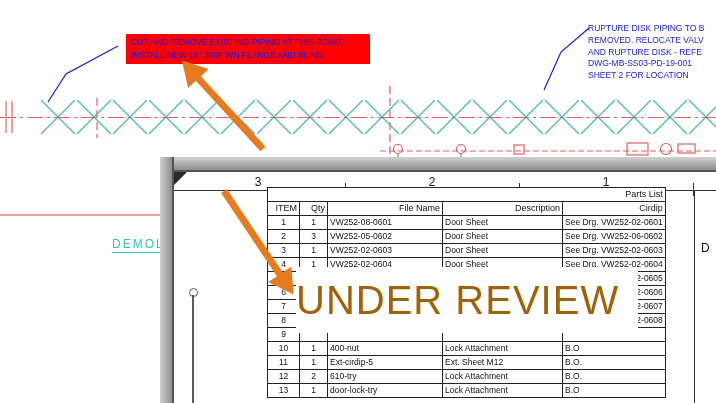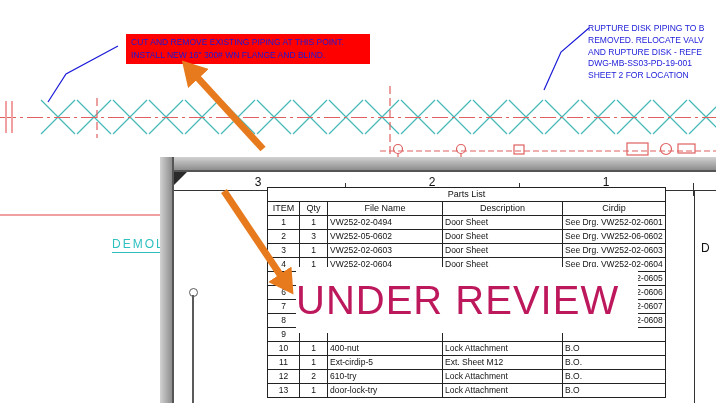--- a/index.html
+++ b/index.html
@@ -37,28 +37,28 @@
   .fold{position:absolute;left:174px;top:172px;width:0;height:0;
         border-top:13px solid #2a2a2a;border-right:13px solid transparent;}
   .inner-border{position:absolute;left:694px;top:190px;width:1px;height:213px;background:#333;}
   .zone-letter{position:absolute;left:701px;top:241px;font-size:12px;color:#111;}
 
   
   .pl-wrap{position:absolute;left:267px;top:187px;}
   table.pl{border-collapse:collapse;table-layout:fixed;border:1.5px solid #111;background:#fff;}
   table.pl th,table.pl td{border:1px solid #222;font-size:8.5px;height:13px;line-height:13px;
         padding:0 2px;white-space:nowrap;overflow:visible;color:#111;font-weight:normal;}
-  table.pl th{font-size:9px;text-align:center;}
+  table.pl th{font-size:9px;text-align:right;}
   th.pl-title{font-size:12px;height:15px;line-height:15px;}
   td.c0,td.c1{text-align:center;}
   td.c2,td.c3,td.c4{text-align:left;}
 
   
   .watermark{position:absolute;left:296px;top:267px;width:342px;height:66px;background:#fff;
-             color:#be185d;font-size:40px;letter-spacing:1px;display:flex;align-items:center;}
+             color:#a16207;font-size:40px;letter-spacing:1px;display:flex;align-items:center;}
 
   
   .instr-stem{position:absolute;left:192px;top:295px;width:2px;height:108px;background:#5a5a5a;}
   .instr-ball{position:absolute;left:189px;top:288px;width:7px;height:7px;border:1.5px solid #5a5a5a;
               border-radius:50%;background:#fff;}
 
   
   .arrow-line{stroke:var(--arrow_orange);stroke-width:7;fill:none;}
   .arrow-head{fill:var(--arrow_orange);}
 </style>
@@ -146,21 +146,21 @@
             <th>Qty</th>
             <th>File Name</th>
             <th>Description</th>
             <th>Cirdip</th>
           </tr>
       </thead>
       <tbody>
           <tr>
             <td class="c0">1</td>
             <td class="c1">1</td>
-            <td class="c2">VW252-02-0494</td>
+            <td class="c2">VW252-08-0601</td>
             <td class="c3">Door Sheet</td>
             <td class="c4">See Drg. VW252-02-0601</td>
           </tr>
           <tr>
             <td class="c0">2</td>
             <td class="c1">3</td>
             <td class="c2">VW252-05-0602</td>
             <td class="c3">Door Sheet</td>
             <td class="c4">See Drg. VW252-06-0602</td>
           </tr>

